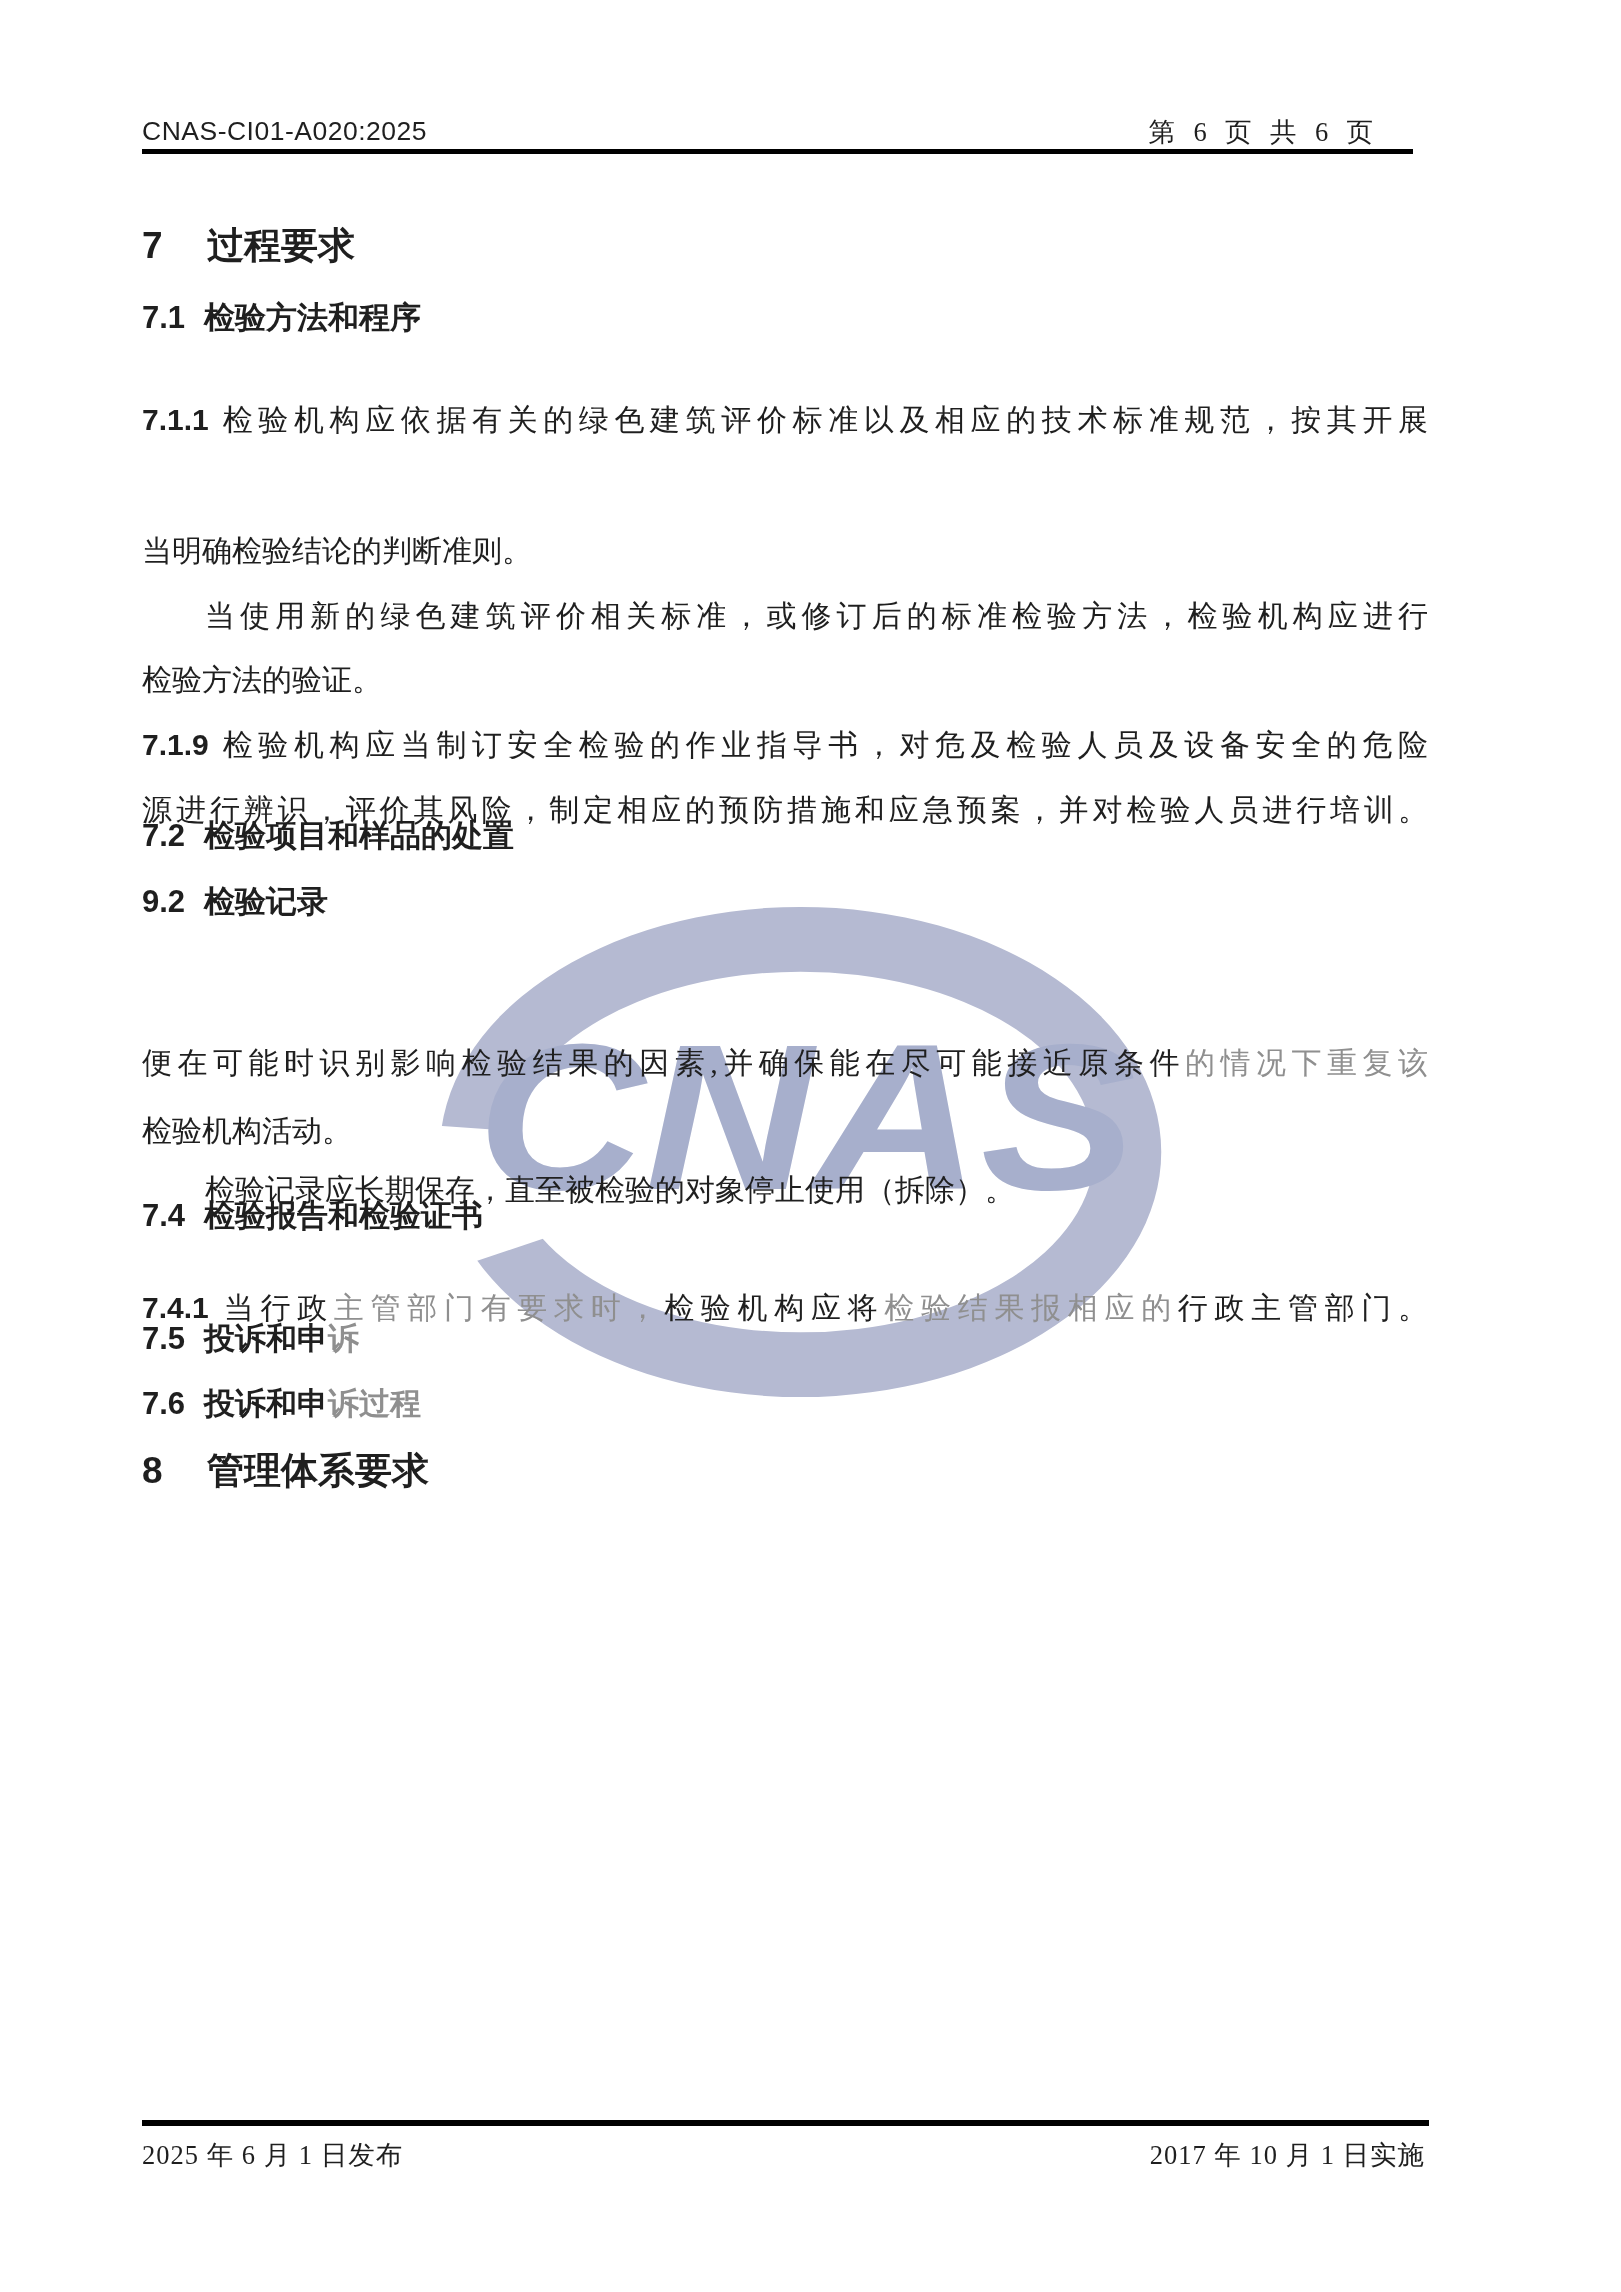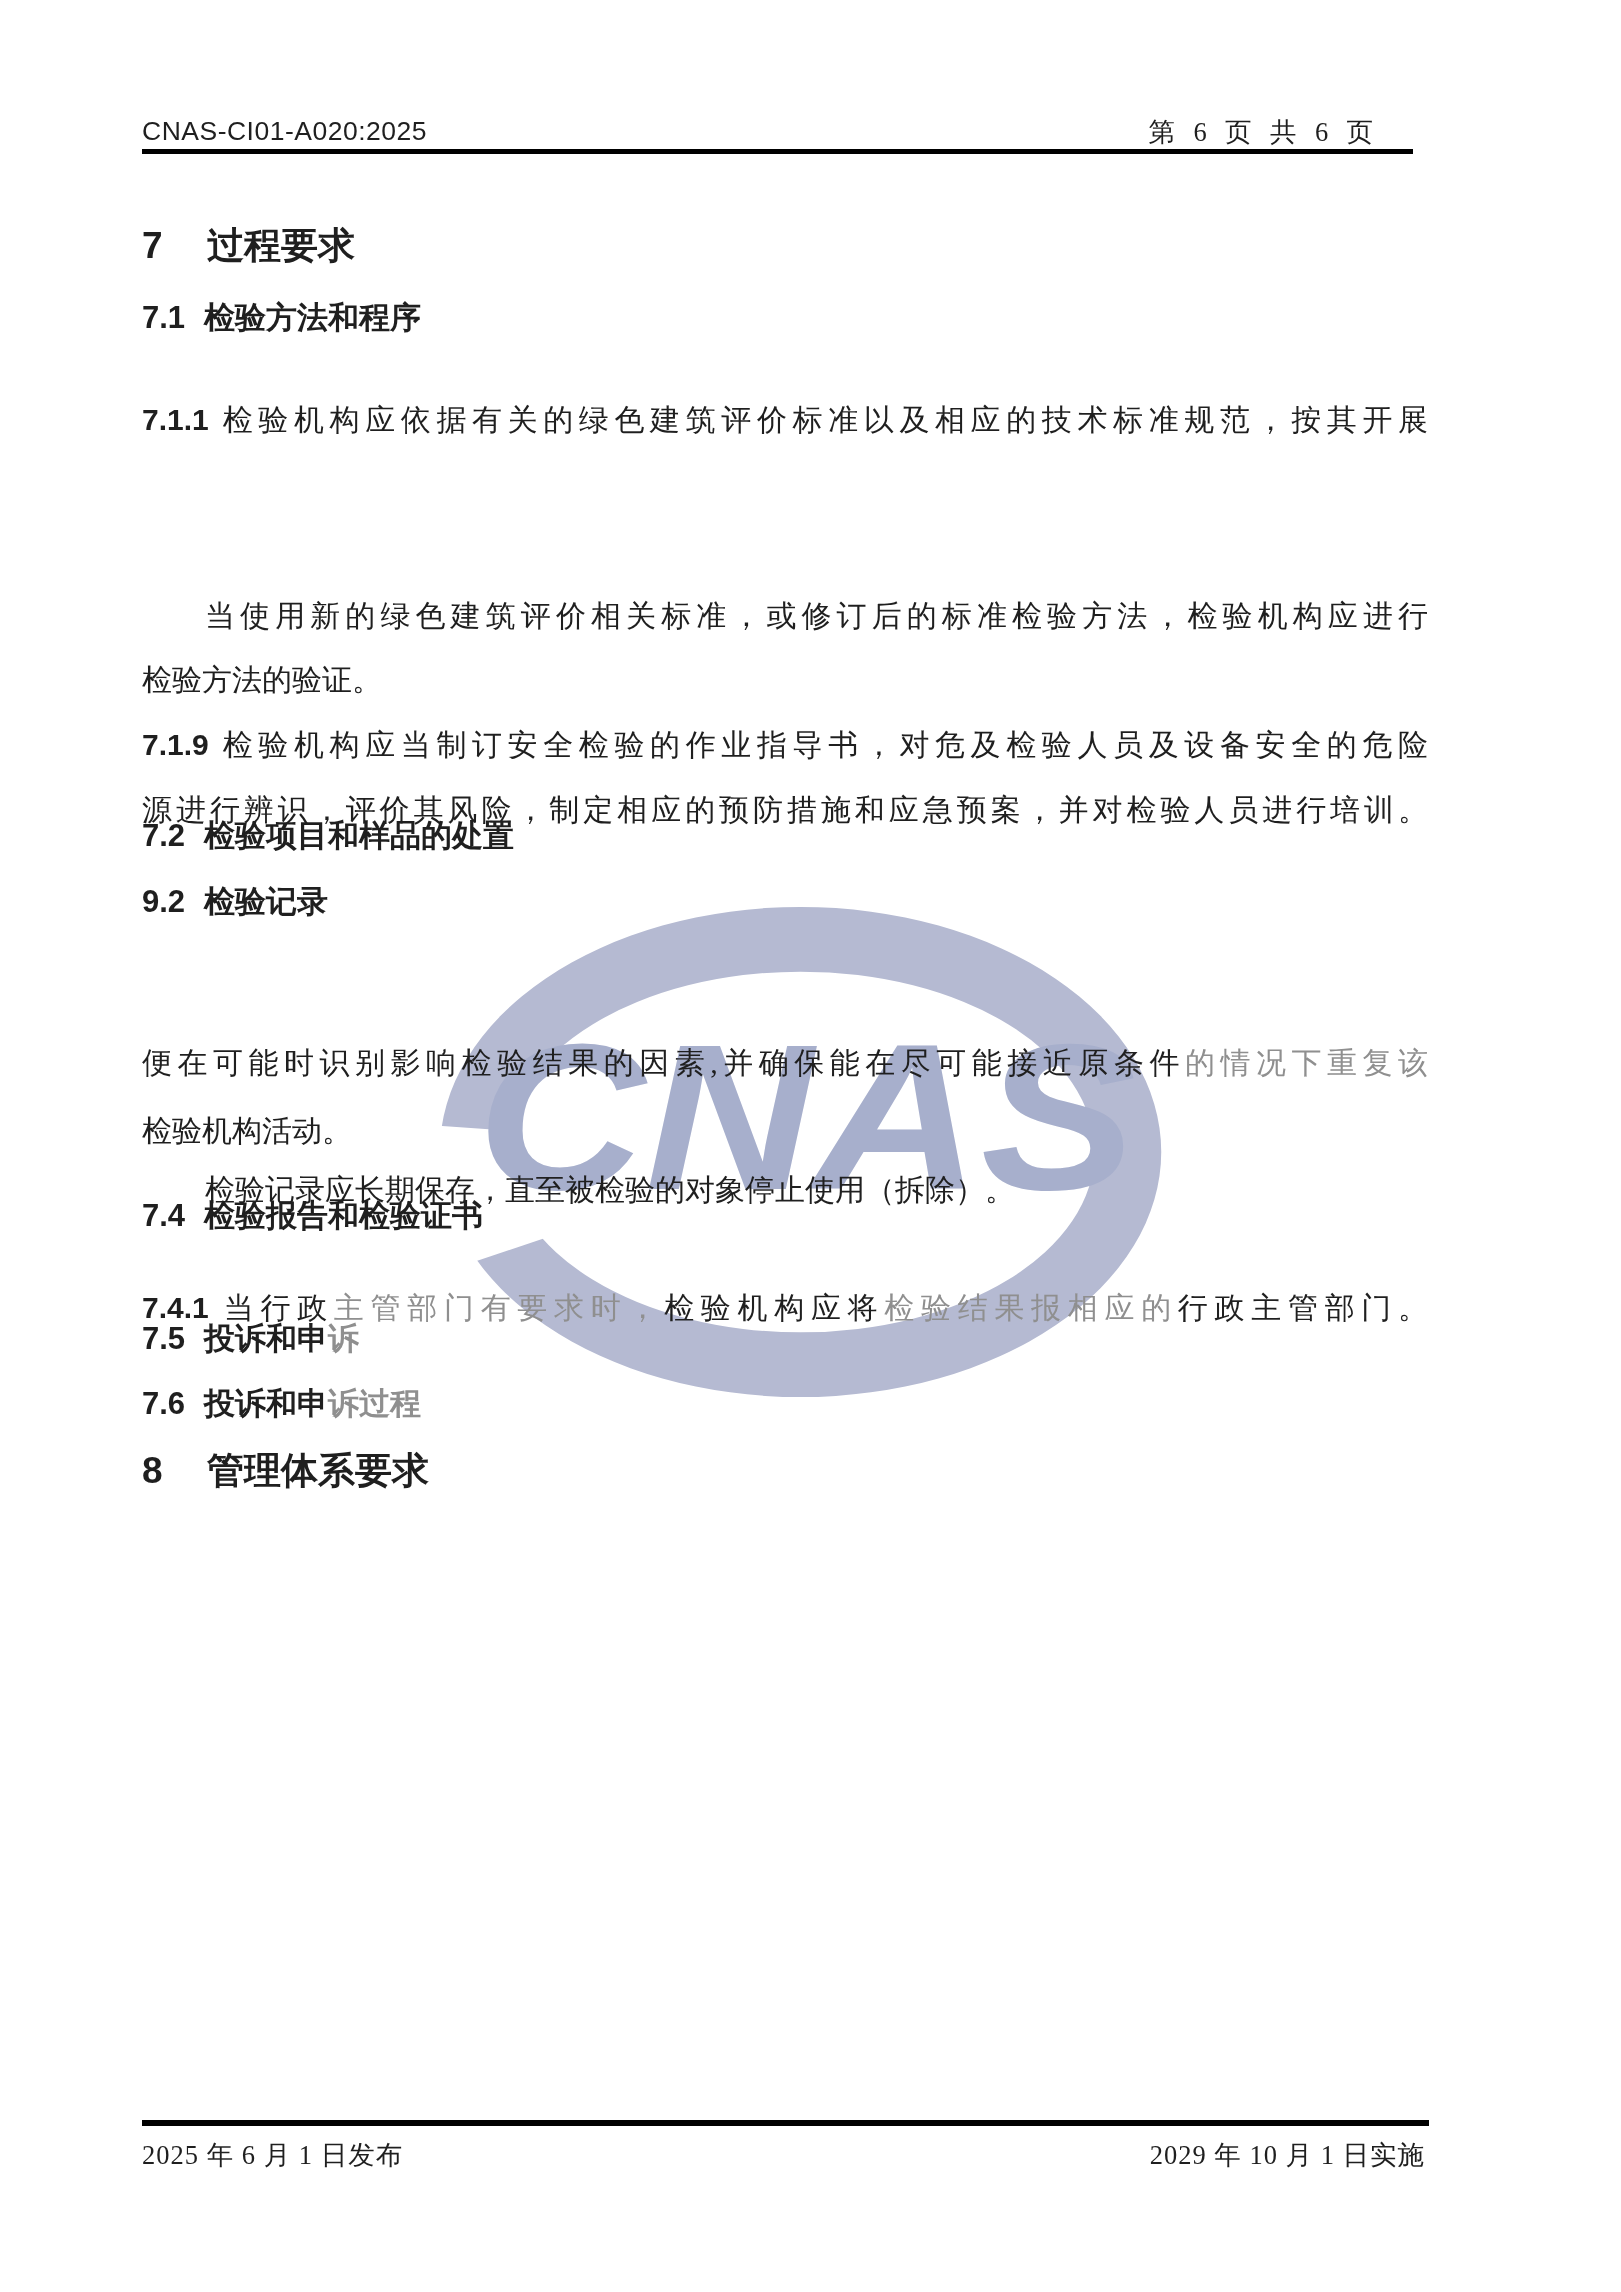--- a/index.html
+++ b/index.html
@@ -88,20 +88,21 @@
       <span class="num">7</span>
       <span class="title"><span>过程要求</span></span>
     </div>
 
     <div class="h2" style="top:296px">
       <span class="num">7.1</span>
       <span class="title"><span>检验方法和程序</span></span>
     </div>
 
     <div class="line justify" style="top:359px"><span class="seg-bold">7.1.1 </span><span>检验机构应依据有关的绿色建筑评价标准以及相应的技术标准规范，按其开展</span></div>
+    <div class="line" style="top:490px"><span>当明确检验结论的判断准则。</span></div>
 
     <div class="line justify indent" style="top:555px"><span>当使用新的绿色建筑评价相关标准，或修订后的标准检验方法，检验机构应进行</span></div>
     <div class="line" style="top:619px"><span>检验方法的验证。</span></div>
 
     <div class="line justify" style="top:684px"><span class="seg-bold">7.1.9 </span><span>检验机构应当制订安全检验的作业指导书，对危及检验人员及设备安全的危险</span></div>
     <div class="line justify" style="top:749px"><span>源进行辨识，评价其风险，制定相应的预防措施和应急预案，并对检验人员进行培训。</span></div>
 
     <div class="h2" style="top:814px">
       <span class="num">7.2</span>
       <span class="title"><span>检验项目和样品的处置</span></span>
@@ -134,17 +135,17 @@
       <span class="title"><span>投诉和申</span><span class="seg-gray">诉过程</span></span>
     </div>
 
     <div class="h1" style="top:1447px">
       <span class="num">8</span>
       <span class="title"><span>管理体系要求</span></span>
     </div>
 
     <div class="footer-rule"></div>
     <div class="footer-left">2025 年 6 月 1 日发布</div>
-    <div class="footer-right">2029 年 10 月 1 日实施</div>
+    <div class="footer-right">2017 年 10 月 1 日实施</div>
 
   </div>
 </div>
 
 
 </body></html>

